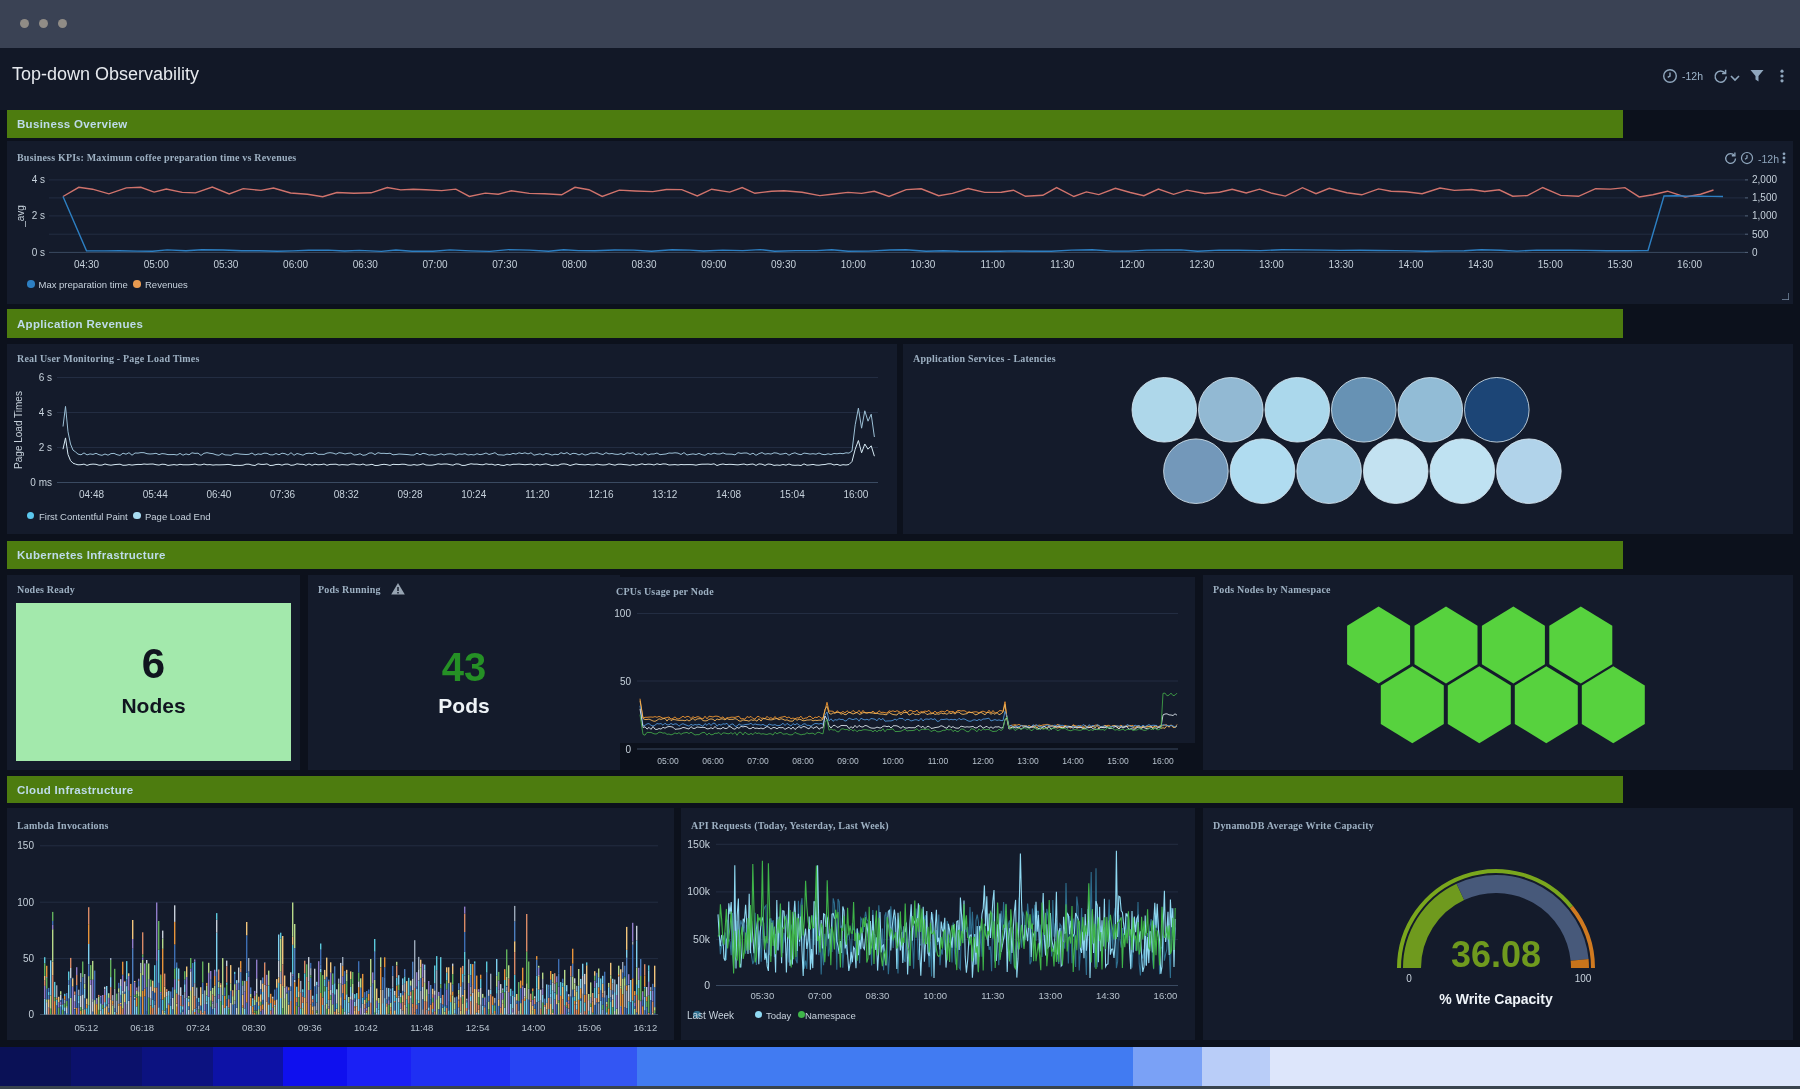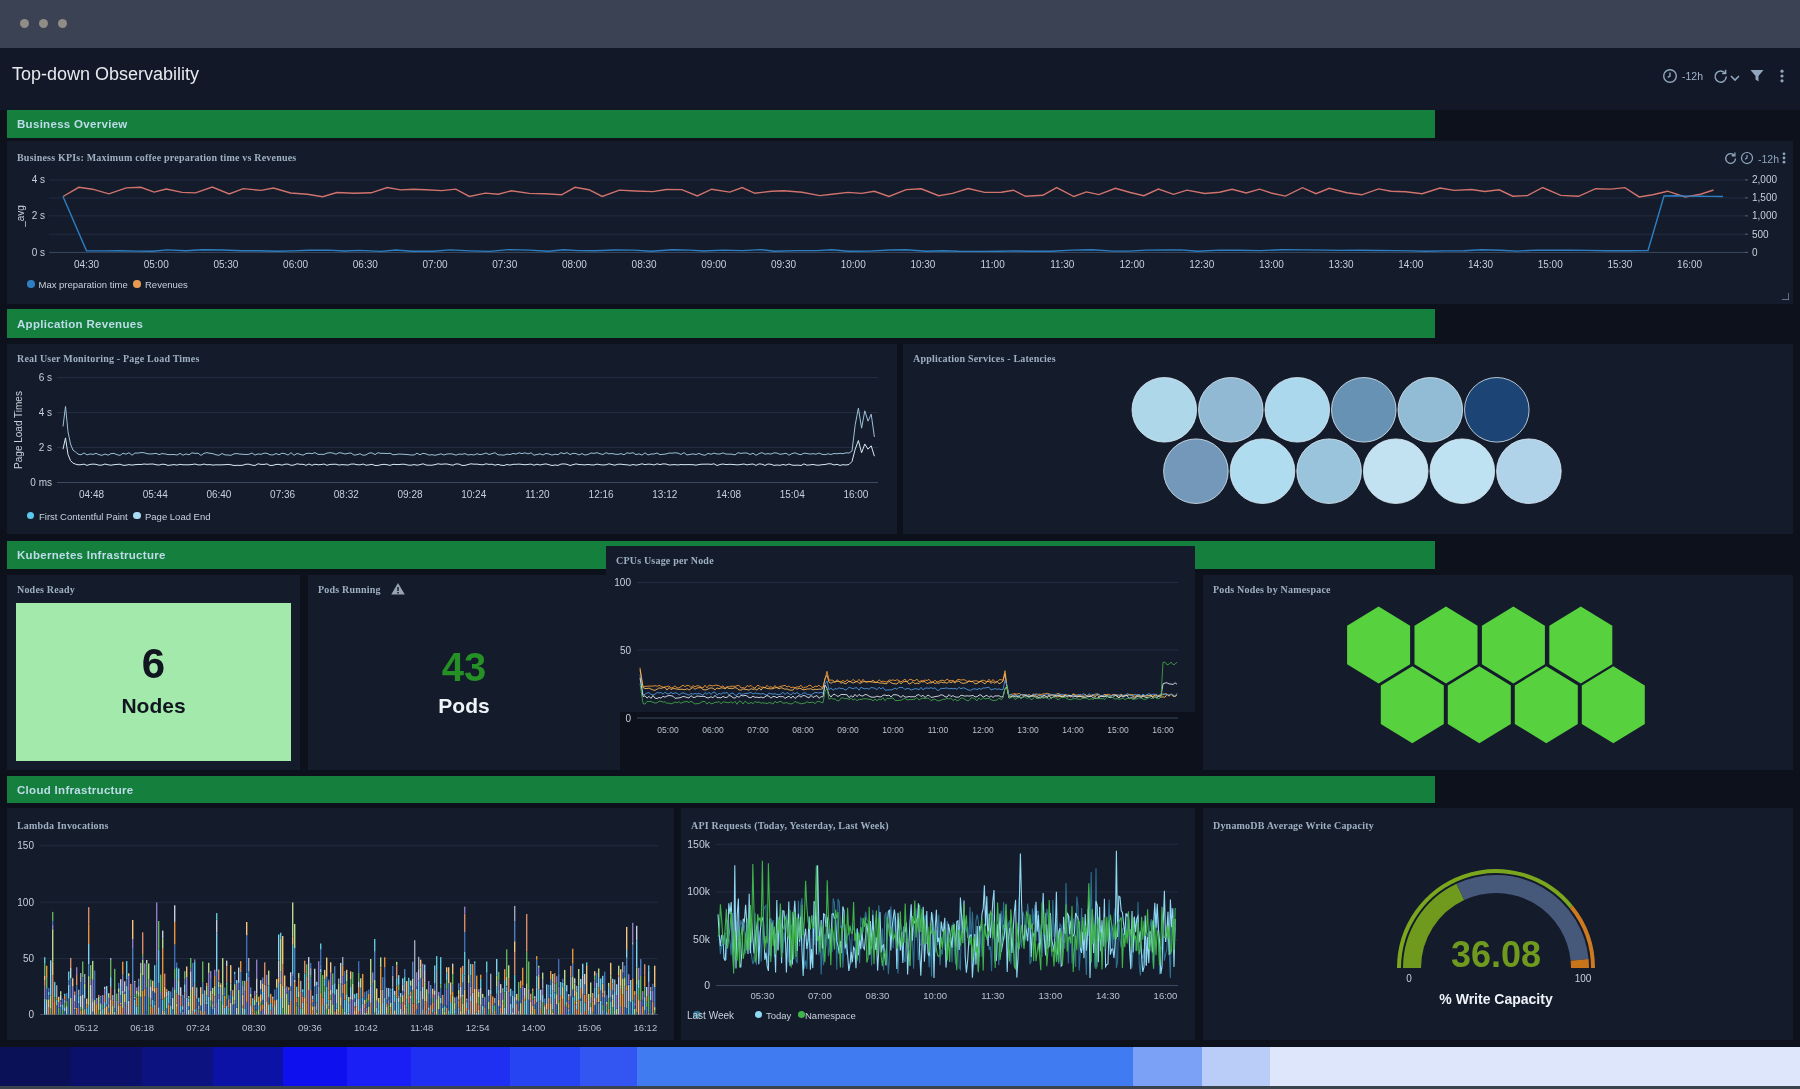--- a/index.html
+++ b/index.html
@@ -1,18 +1,18 @@
 <!DOCTYPE html>
 <html><head><meta charset="utf-8">
 <style>
 * { margin:0; padding:0; box-sizing:border-box; }
 html,body { width:1800px; height:1089px; background:#0c111c; font-family:"Liberation Sans", sans-serif; position:relative; overflow:hidden; }
 .panel { position:absolute; background:#141b2b; }
 .ptitle { position:absolute; font-size:10px; font-weight:bold; color:#9db0c2; letter-spacing:0.2px;font-family:Liberation Serif, serif; }
-.secbar { position:absolute; left:7px; width:1428px; background:#15803d; color:#bedbea; font-size:11.5px; font-weight:bold; letter-spacing:0.3px; }
+.secbar { position:absolute; left:7px; width:1616px; background:#4d7c0f; color:#bedbea; font-size:11.5px; font-weight:bold; letter-spacing:0.3px; }
 .secbar span { position:absolute; left:10px; top:50%; transform:translateY(-50%); }
 svg { display:block; }
 </style></head>
 <body>
 <div style="position:absolute;left:0;top:0;width:1800px;height:48px;background:#3a4254">
   <div style="position:absolute;left:20px;top:19px;width:9px;height:9px;border-radius:50%;background:#908c86"></div>
   <div style="position:absolute;left:39px;top:19px;width:9px;height:9px;border-radius:50%;background:#908c86"></div>
   <div style="position:absolute;left:58px;top:19px;width:9px;height:9px;border-radius:50%;background:#908c86"></div>
 </div>
 <div style="position:absolute;left:0;top:48px;width:1800px;height:62px;background:#121827">
@@ -201,21 +201,21 @@
       <g>
         <path d="M8 2 L14.8 13.5 H1.2 Z" fill="#97a4b2"></path>
         <rect x="7.25" y="6" width="1.5" height="4" fill="#141b2b"></rect>
         <rect x="7.25" y="11" width="1.5" height="1.5" fill="#141b2b"></rect>
       </g>
     </svg>
   <div style="position:absolute;left:0;width:100%;top:71.5px;text-align:center;font-size:40px;font-weight:bold;color:#259025;line-height:1">43</div>
   <div style="position:absolute;left:0;width:100%;top:119.5px;text-align:center;font-size:21px;font-weight:bold;color:#eef3f7;line-height:1">Pods</div>
 </div>
 
-<div class="panel" style="left:606px;top:546px;width:589px;height:166px">
+<div class="panel" style="left:606px;top:577px;width:589px;height:166px">
   <div class="ptitle" style="left:10px;top:9px">CPUs Usage per Node</div>
   <svg style="position:absolute;left:0;top:0" width="589" height="195" viewBox="0 0 589 195">
       <line x1="31" y1="36.5" x2="572" y2="36.5" stroke="#232d42" stroke-width="1"></line>
 <text x="25" y="40.0" text-anchor="end" font-size="10" fill="#c6d1db">100</text>
 <line x1="31" y1="104.0" x2="572" y2="104.0" stroke="#232d42" stroke-width="1"></line>
 <text x="25" y="107.5" text-anchor="end" font-size="10" fill="#c6d1db">50</text>
 <line x1="31" y1="172.0" x2="572" y2="172.0" stroke="#3a4a61" stroke-width="1"></line>
 <text x="25" y="175.5" text-anchor="end" font-size="10" fill="#c6d1db">0</text>
 <text x="62.0" y="187" text-anchor="middle" font-size="8.5" fill="#b7c2cd">05:00</text>
 <text x="107.0" y="187" text-anchor="middle" font-size="8.5" fill="#b7c2cd">06:00</text>

